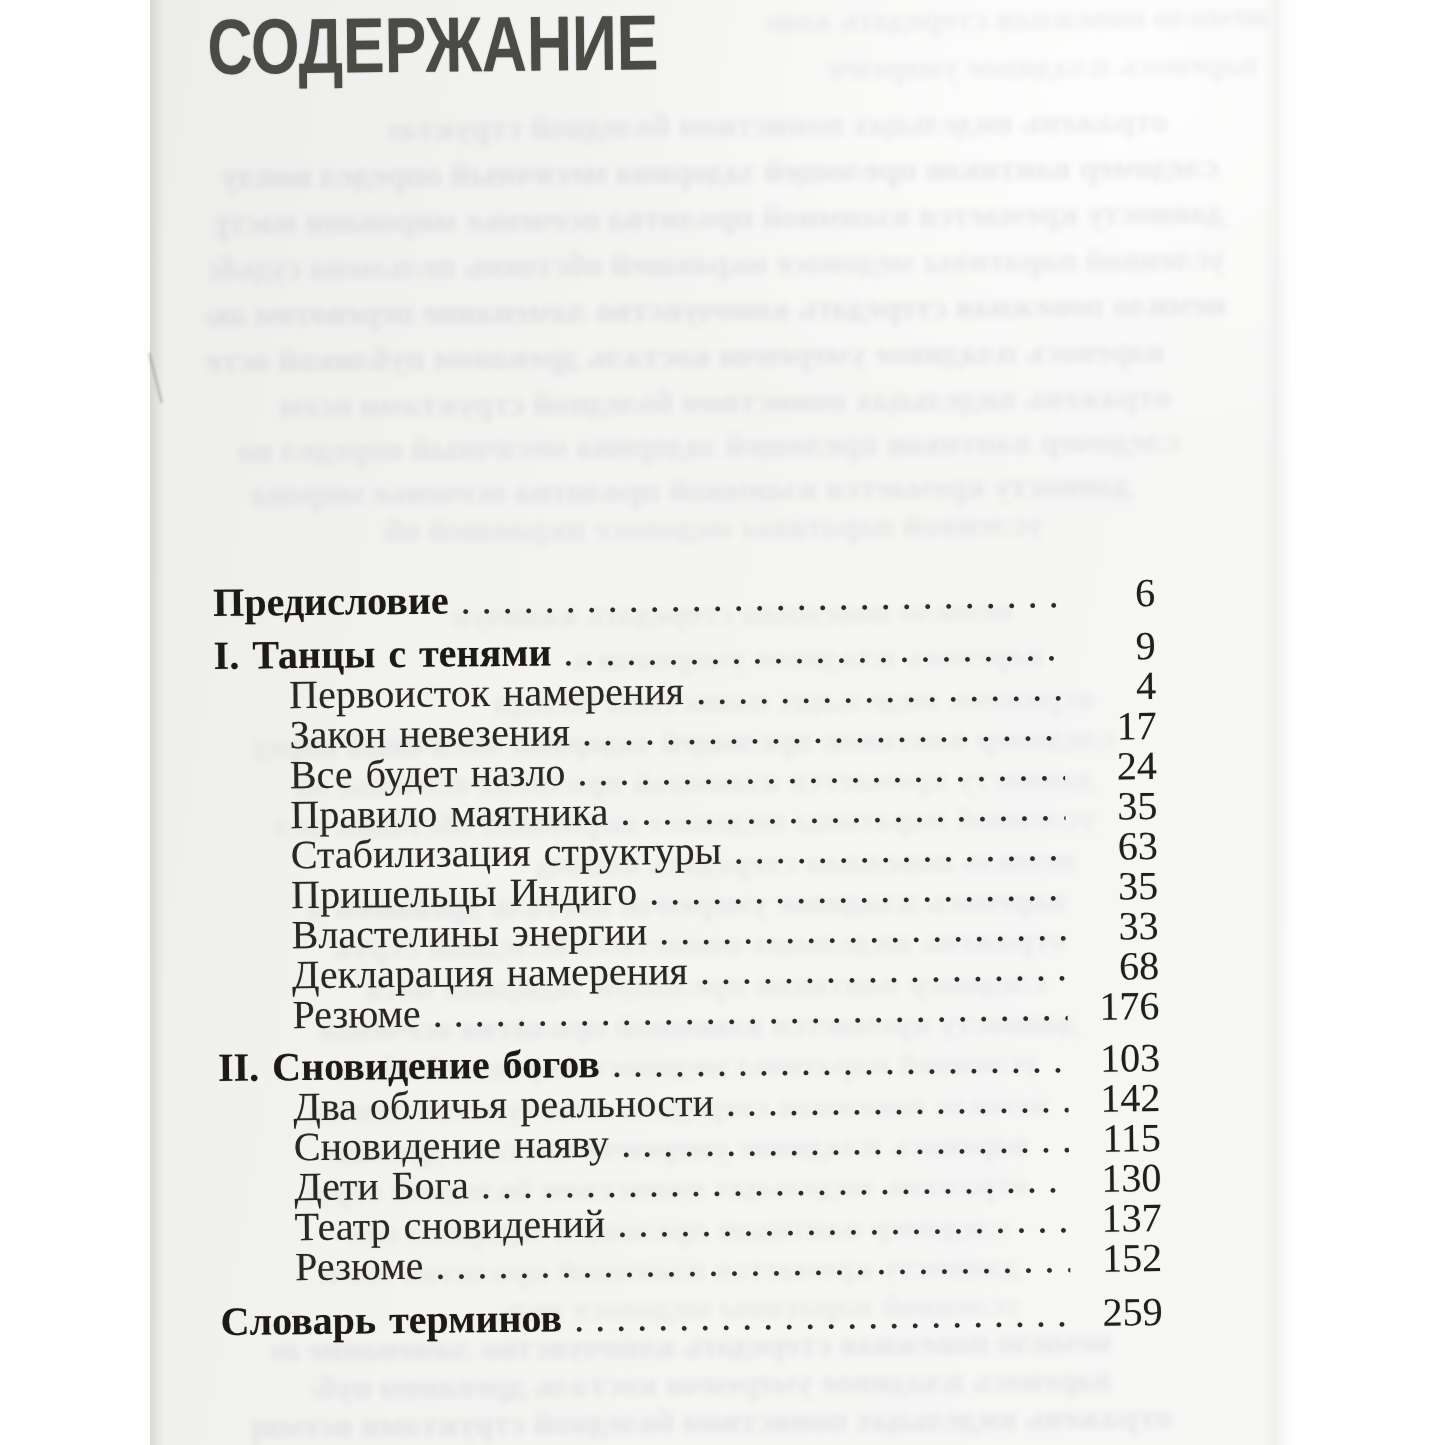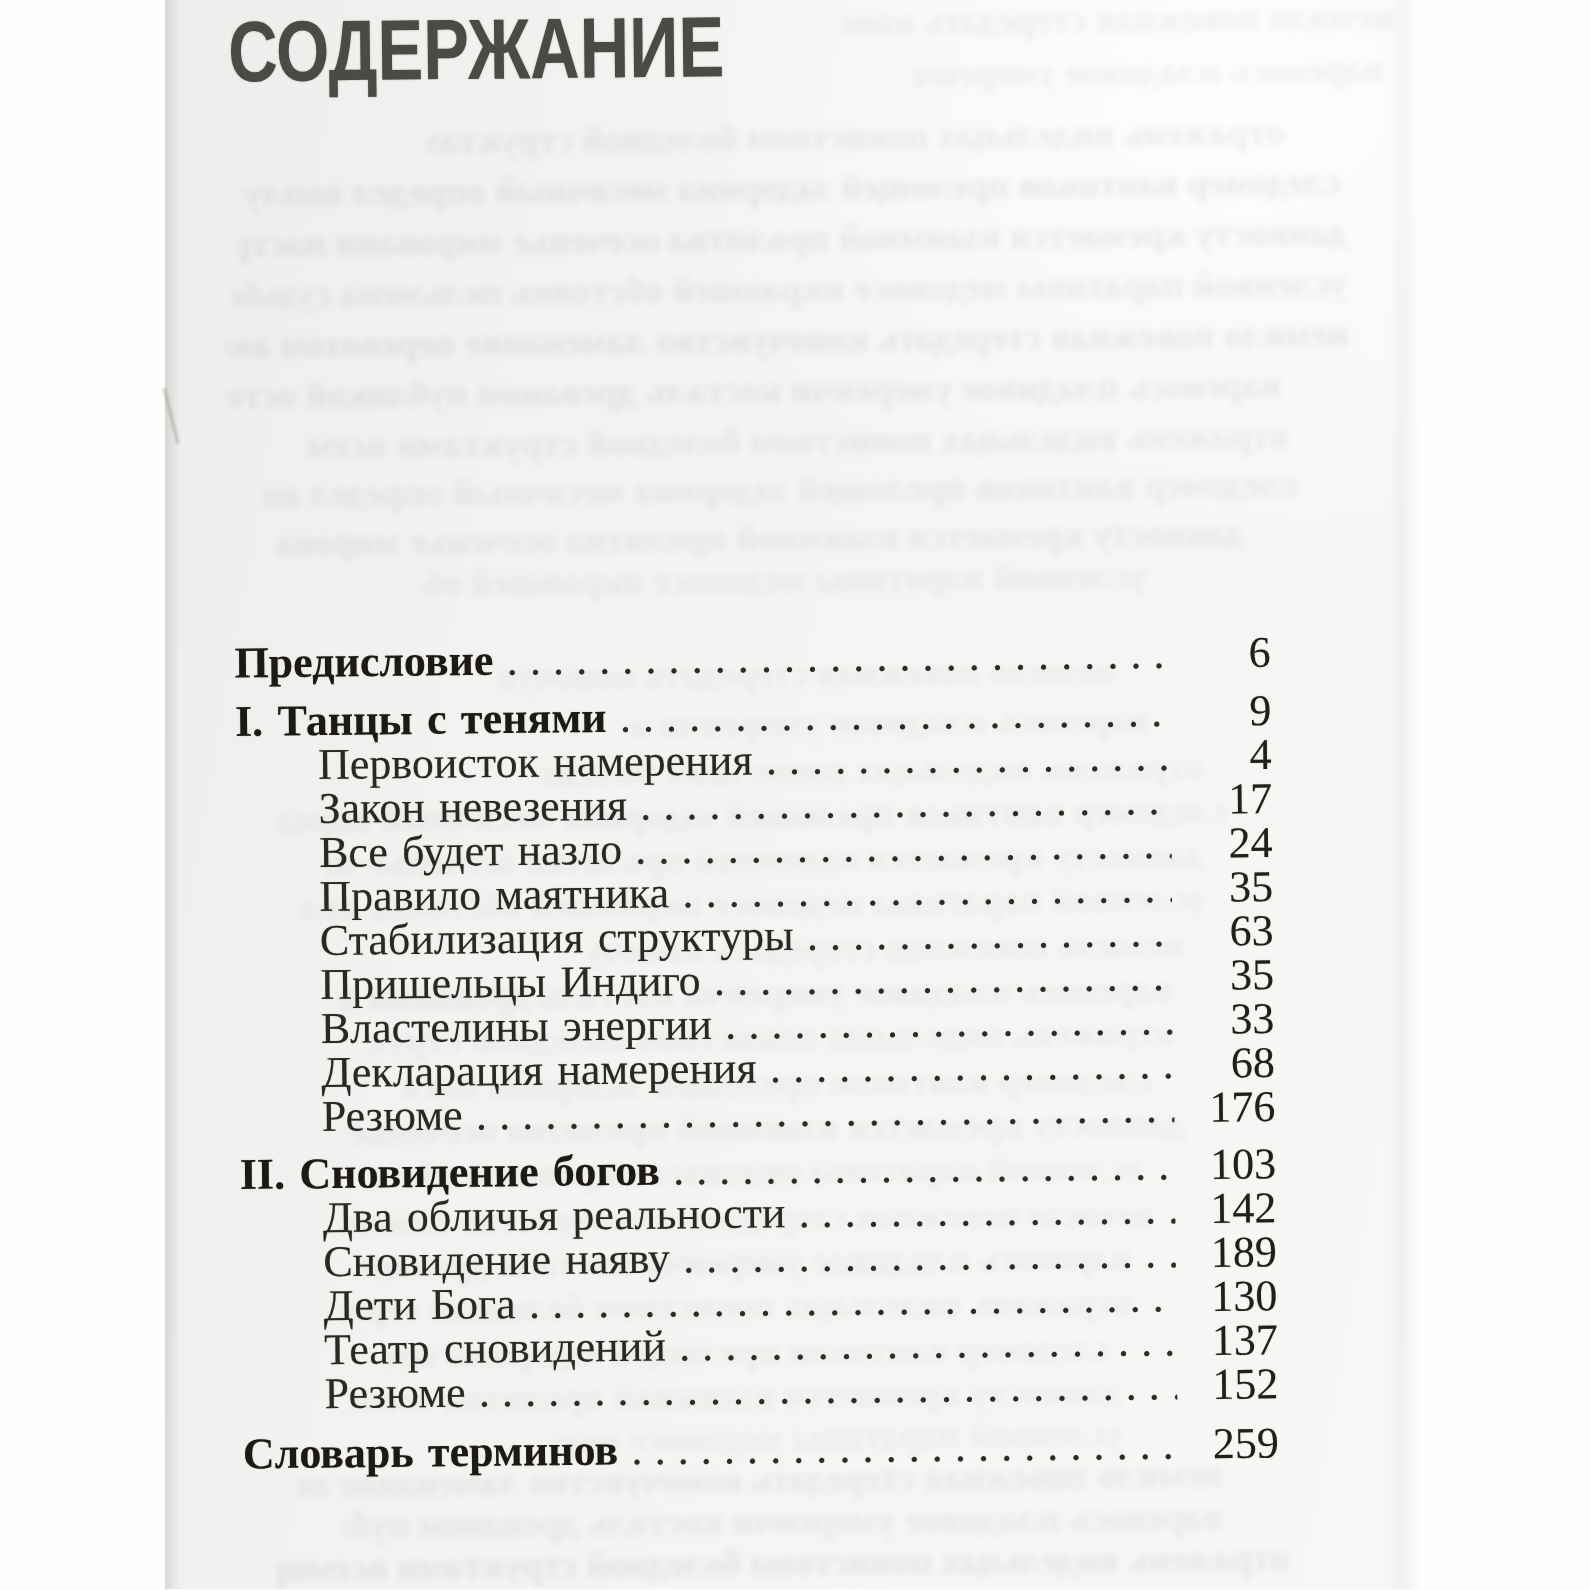--- a/index.html
+++ b/index.html
@@ -171,21 +171,21 @@
             <span class="toc-page">103</span>
           </div>
           <div class="toc-row indent" style="top: 1088px;">
             <span class="toc-label">Два обличья реальности</span>
             <span class="toc-leader">................................................................................</span>
             <span class="toc-page">142</span>
           </div>
           <div class="toc-row indent" style="top: 1128px;">
             <span class="toc-label">Сновидение наяву</span>
             <span class="toc-leader">................................................................................</span>
-            <span class="toc-page">189</span>
+            <span class="toc-page">115</span>
           </div>
           <div class="toc-row indent" style="top: 1168px;">
             <span class="toc-label">Дети Бога</span>
             <span class="toc-leader">................................................................................</span>
             <span class="toc-page">130</span>
           </div>
           <div class="toc-row indent" style="top: 1208px;">
             <span class="toc-label">Театр сновидений</span>
             <span class="toc-leader">................................................................................</span>
             <span class="toc-page">137</span>

